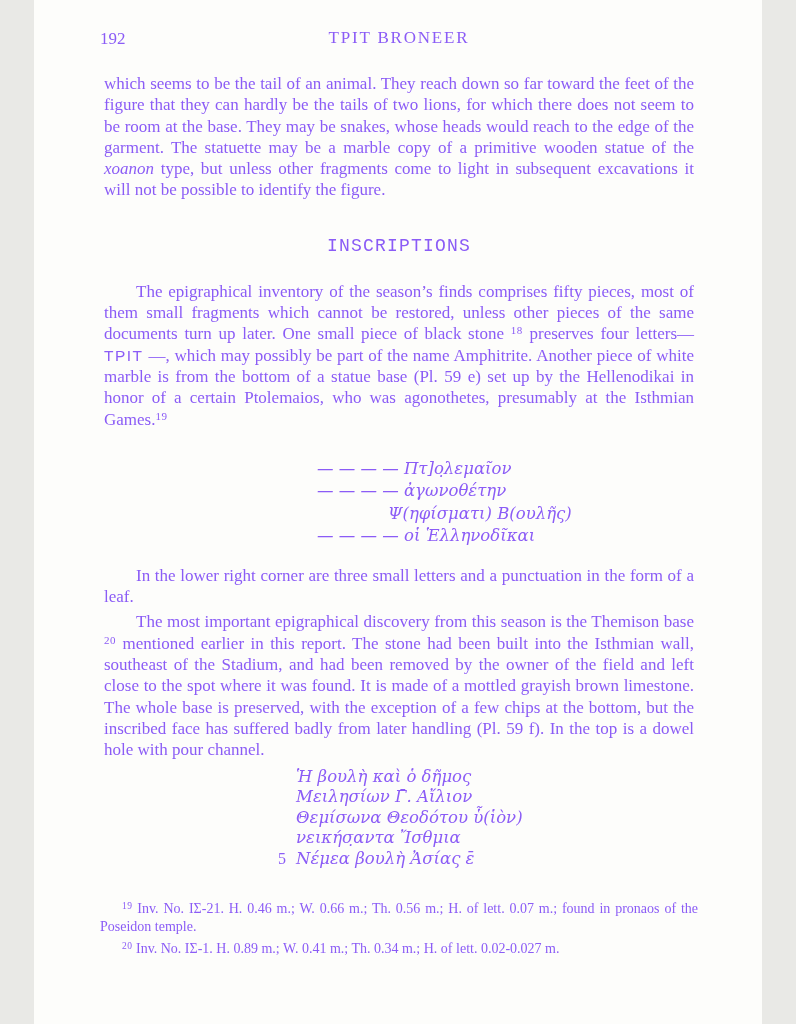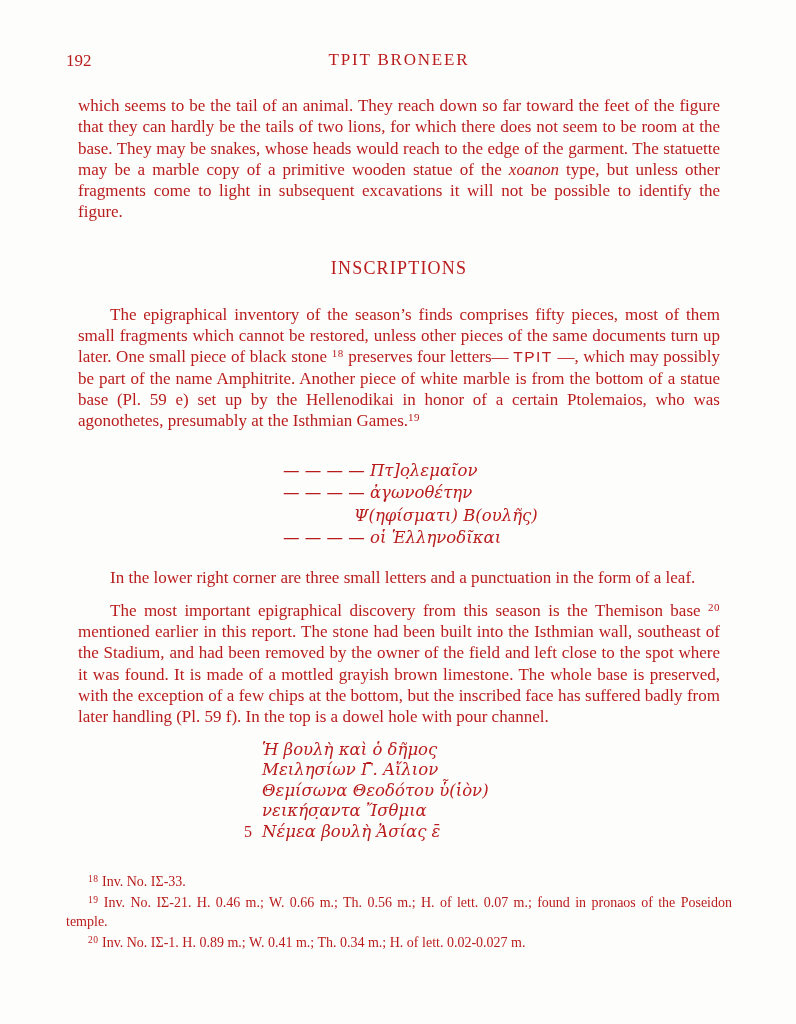--- a/index.html
+++ b/index.html
@@ -1,38 +1,38 @@
 <!DOCTYPE html>
 <html><head>
 <meta charset="utf-8">
 <style>
   html,body{margin:0;padding:0;background:#e9e9e6;}
   .page{
     position:relative;
-    width:796px;height:1024px;
+    width:728px;height:1024px;
     margin:0 auto;
     background:#fdfdfb;
     box-sizing:border-box;
-    padding:50px 64px 0 66px;
+    padding:28px 64px 0 66px;
     font-family:"Liberation Serif","DejaVu Serif",serif;
-    color:#b91c1c;
+    color:#8b5cf6;
     overflow:hidden;
   }
   .hdr{position:relative;height:22px;margin-bottom:23px;}
   .pageno{position:absolute;left:0;top:1px;font-size:17px;}
   .rhead{display:block;text-align:center;font-size:17px;letter-spacing:1.8px;}
 
-  p.body{margin:12px;font-size:17px;line-height:21.3px;text-align:justify;}
+  p.body{margin:4px;font-size:17px;line-height:21.3px;text-align:justify;}
   p.ind{text-indent:32px;}
 
   .fnref{font-size:11px;vertical-align:5px;line-height:0;letter-spacing:0.5px;}
   .it{font-style:italic;}
   .tpit{font-family:"Liberation Sans","DejaVu Sans",sans-serif;font-size:15.5px;letter-spacing:1.5px;}
 
-  h2.sect{margin:35px 0 25px;text-align:center;font-weight:400;font-size:18px;letter-spacing:1.2px;}
+  h2.sect{margin:35px 0 25px;text-align:center;font-weight:400;font-size:18px;letter-spacing:1.2px;font-family:Liberation Mono, monospace;}
 
   .greek{font-family:"DejaVu Serif",serif;font-style:italic;font-size:16.5px;}
   .g1{margin:28px 0 17px 217px;line-height:22.5px;}
   .g1 .gind{padding-left:71px;}
   .g2{margin:6px 0 12px 196px;line-height:20.6px;}
   .gline{position:relative;white-space:nowrap;}
   .gnum{position:absolute;left:-18px;top:0;font-style:normal;font-family:"Liberation Serif",serif;font-size:16px;}
 
   .footnotes{margin-top:27px;font-size:14px;line-height:18.6px;}
   .footnotes p{margin:0;text-indent:22px;text-align:justify;}
@@ -67,18 +67,17 @@
 
   <div class="greek g2">
     <div class="gline"><span>Ἡ βουλὴ καὶ ὁ δῆμος</span></div>
     <div class="gline"><span>Μειλησίων Γ̄. Αἴλιον</span></div>
     <div class="gline"><span>Θεμίσωνα Θεοδότου ὗ(ἱὸν)</span></div>
     <div class="gline"><span>νεικήσ̣αντα Ἴσθμια</span></div>
     <div class="gline"><span class="gnum">5</span><span>Νέμεα βουλὴ Ἀσίας ε̄</span></div>
   </div>
 
   <div class="footnotes">
-    <p><span class="fnsup">18</span><span> Inv. No. ΙΣ-33.</span></p>
     <p><span class="fnsup">19</span><span> Inv. No. ΙΣ-21.  H. 0.46 m.; W. 0.66 m.; Th. 0.56 m.; H. of lett. 0.07 m.; found in pronaos of the Poseidon temple.</span></p>
     <p><span class="fnsup">20</span><span> Inv. No. ΙΣ-1.  H. 0.89 m.; W. 0.41 m.; Th. 0.34 m.; H. of lett. 0.02-0.027 m.</span></p>
   </div>
 
 </div>
 
 </body></html>

